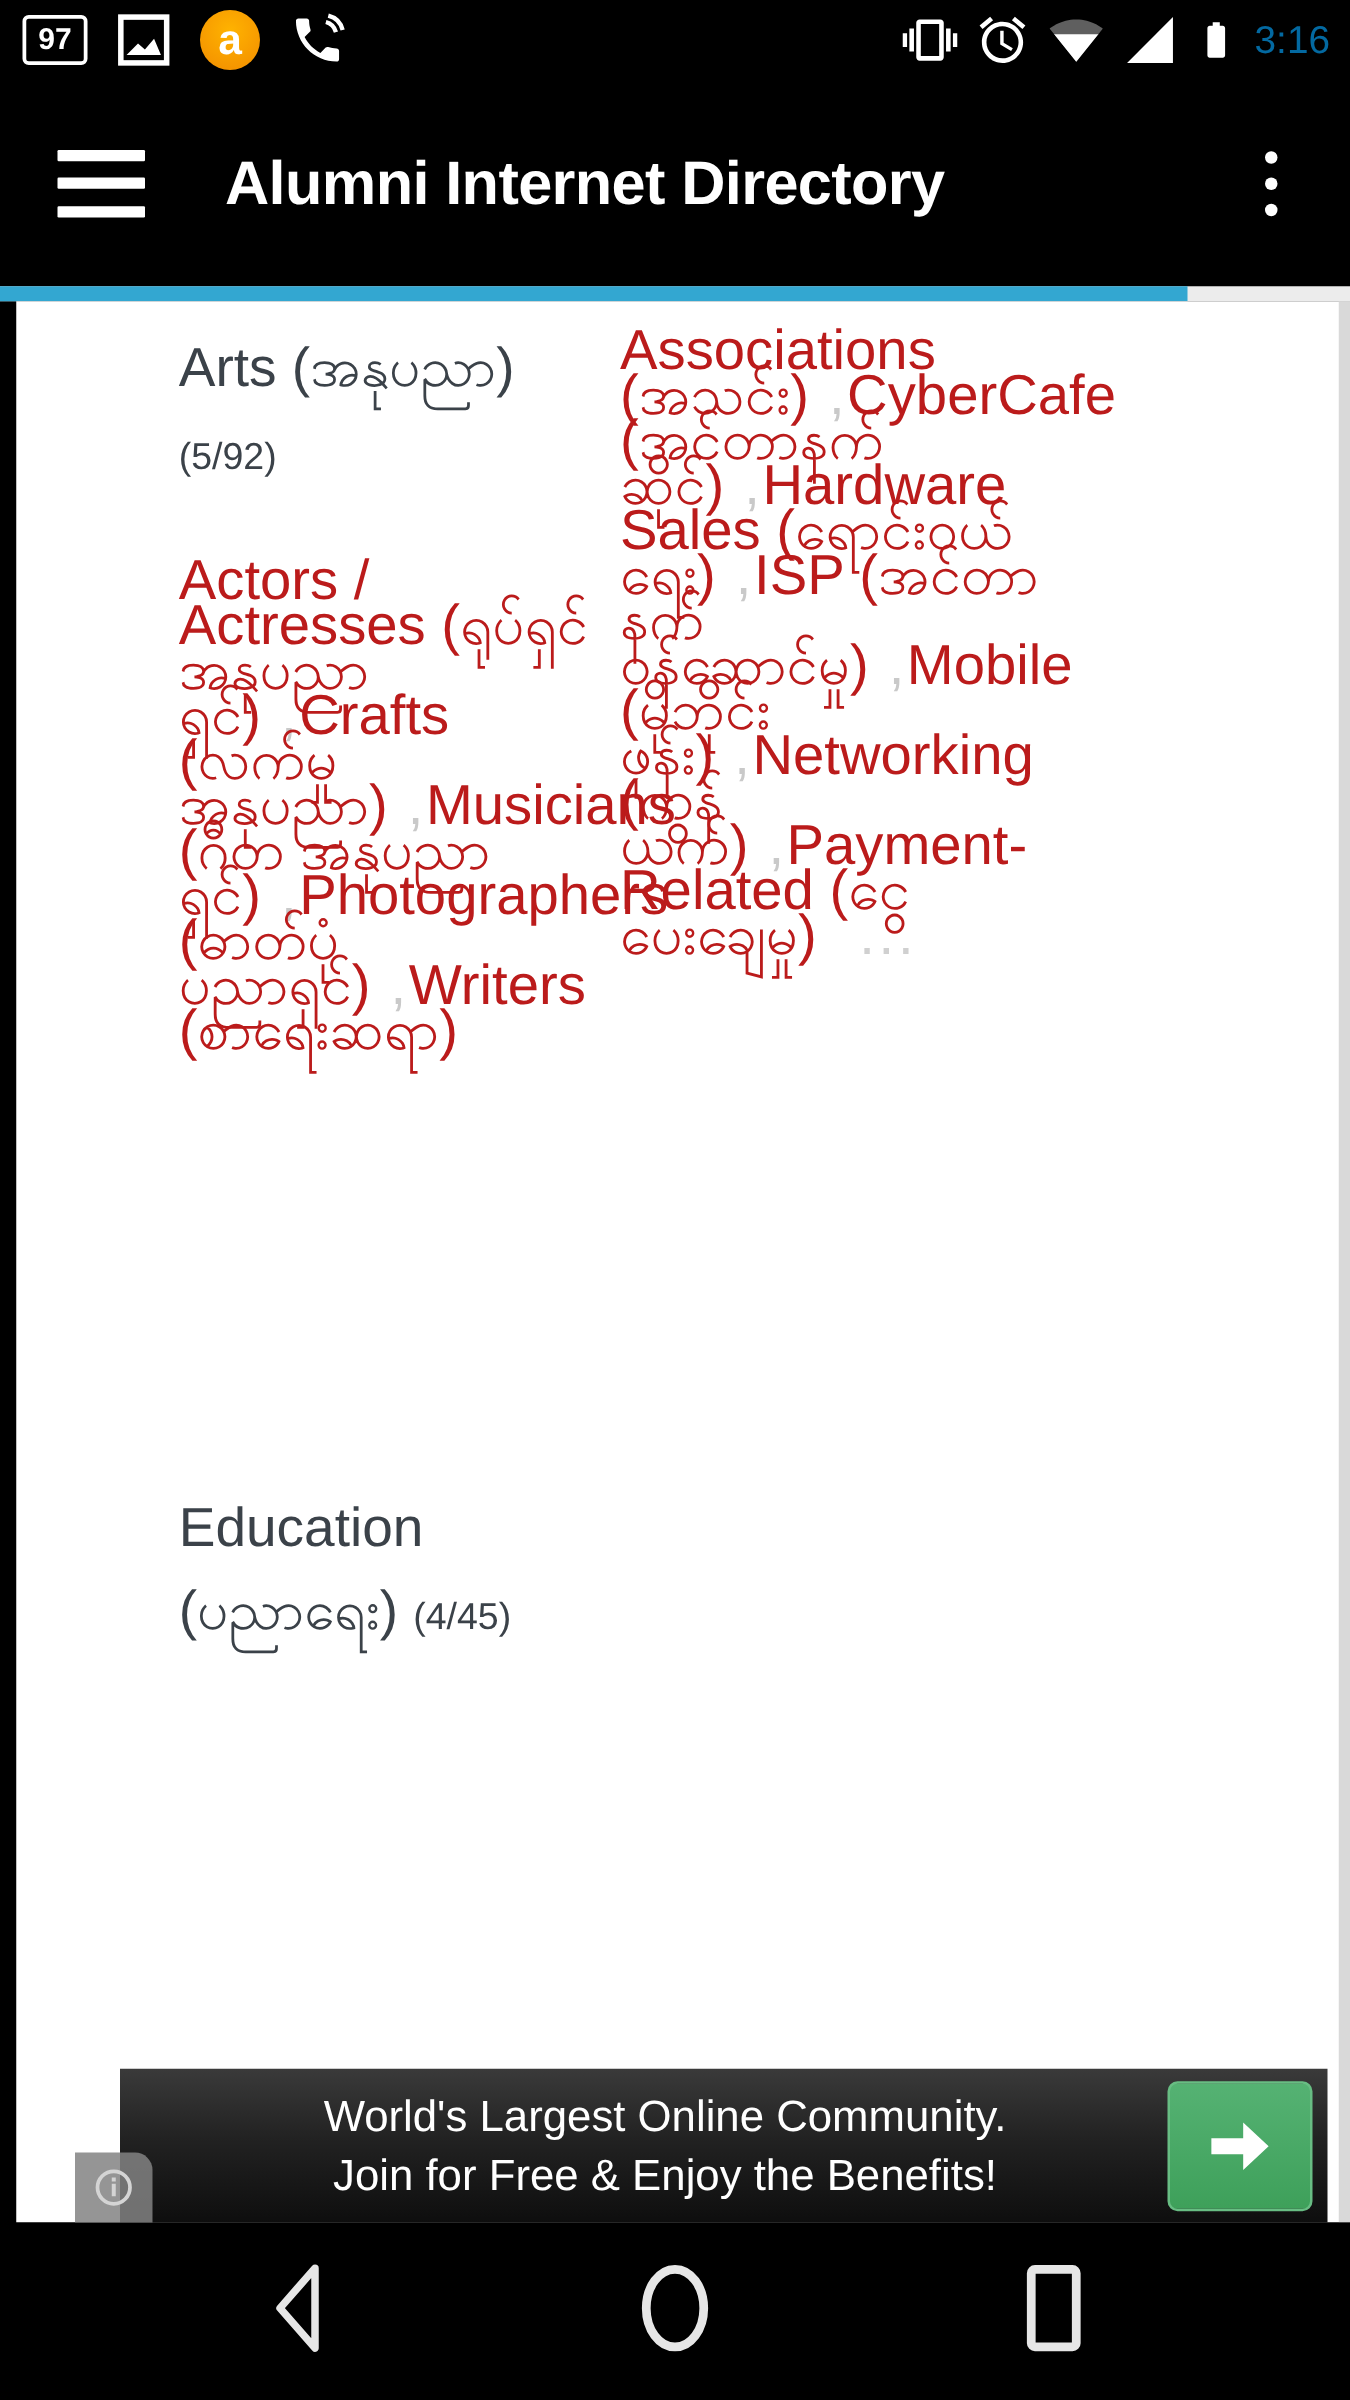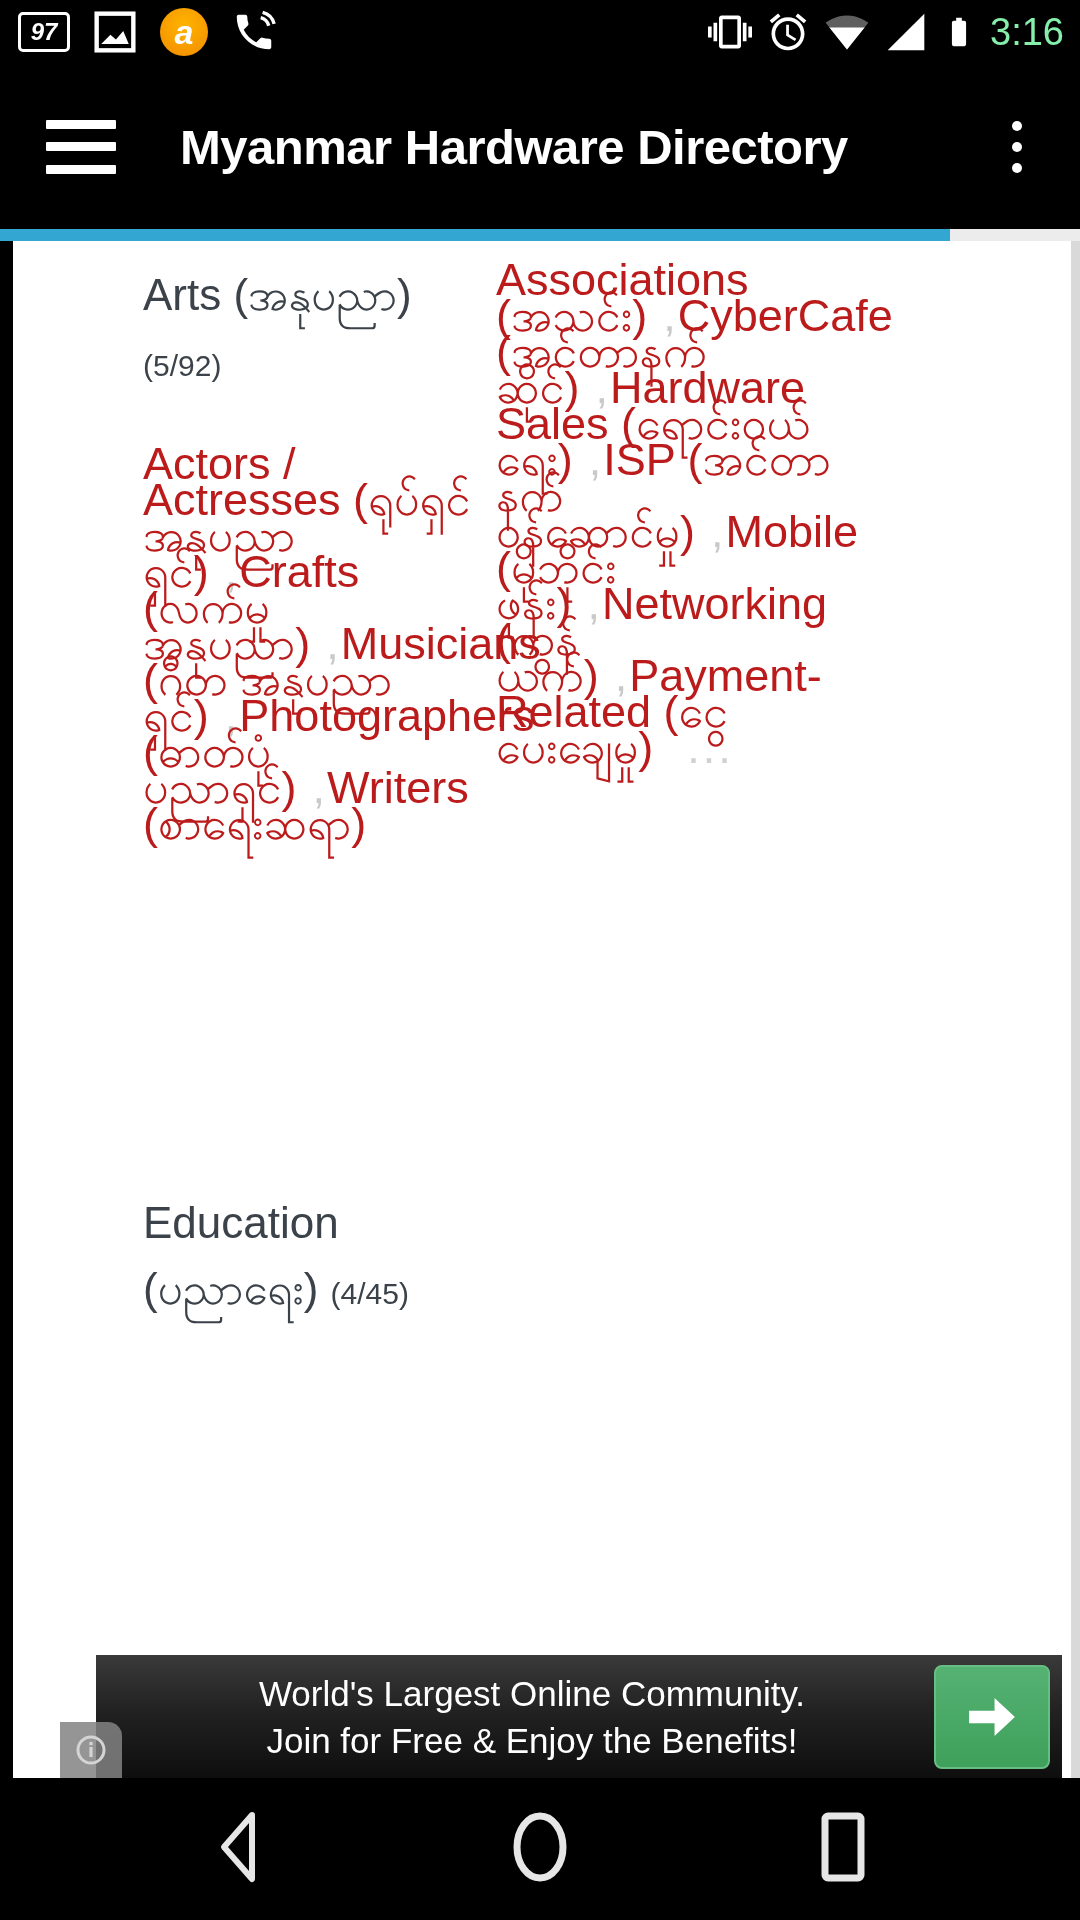--- a/index.html
+++ b/index.html
@@ -6,24 +6,24 @@
   body{
     width:1080px;height:1920px;position:relative;overflow:hidden;
     background:#000;font-family:"Liberation Sans",sans-serif;
     -webkit-font-smoothing:antialiased;
   }
   
   .header{position:absolute;top:0;left:0;width:1080px;height:229px;background:#000;}
   .status-bar{position:absolute;top:0;left:0;width:1080px;height:64px;display:flex;align-items:center;}
   .sb-left{display:flex;align-items:center;gap:22px;padding-left:18px;flex:1;}
   .sb-right{display:flex;align-items:center;gap:14px;padding-right:16px;}
-  .sb-icon{display:flex;align-items:center;justify-content:center;font-style:italic;}
+  .sb-icon{display:flex;align-items:center;justify-content:center;}
   .batt97{width:52px;height:40px;border:3px solid #fff;border-radius:5px;display:flex;align-items:center;justify-content:center;color:#fff;font-size:24px;font-weight:bold;box-sizing:border-box;}
   .orange-app{width:48px;height:48px;border-radius:50%;background:radial-gradient(circle at 50% 35%,#ffb300,#f28c00);display:flex;align-items:center;justify-content:center;color:#fff;font-size:34px;font-weight:bold;line-height:1;}
-  .sb-time{color:#86efac;font-size:38px;font-weight:500;letter-spacing:0px;}
+  .sb-time{color:#0369a1;font-size:31px;font-weight:500;letter-spacing:0px;}
   .app-bar{position:absolute;top:64px;left:0;width:1080px;height:165px;display:flex;align-items:center;}
   .hamburger{margin-left:46px;width:72px;height:54px;display:flex;flex-direction:column;justify-content:space-between;cursor:pointer;}
   .hamburger div{width:70px;height:9px;background:#fff;border-radius:1px;}
   .app-title{color:#fff;font-size:49px;font-weight:bold;margin-left:62px;letter-spacing:-0.5px;white-space:nowrap;}
   .overflow{position:absolute;right:52px;top:50%;transform:translateY(-50%);display:flex;flex-direction:column;gap:11px;cursor:pointer;padding:6px;}
   .overflow div{width:10px;height:10px;border-radius:50%;background:#fff;}
   
   .progress{position:absolute;top:229px;left:0;width:1080px;height:12px;background:#ececec;}
   .progress .fill{height:100%;background:#33a7d1;}
   
@@ -110,21 +110,21 @@
       <div class="sb-time">3:16</div>
     </div>
   </div>
 
   <div class="app-bar">
     <div class="hamburger">
       <div></div>
         <div></div>
         <div></div>
     </div>
-    <div class="app-title">Myanmar Hardware Directory</div>
+    <div class="app-title">Alumni Internet Directory</div>
     <div class="overflow">
       <div></div>
         <div></div>
         <div></div>
     </div>
   </div>
 </div>
 
 <div class="progress">
   <div class="fill" id="progress-fill" style="width: 88%;"></div>

